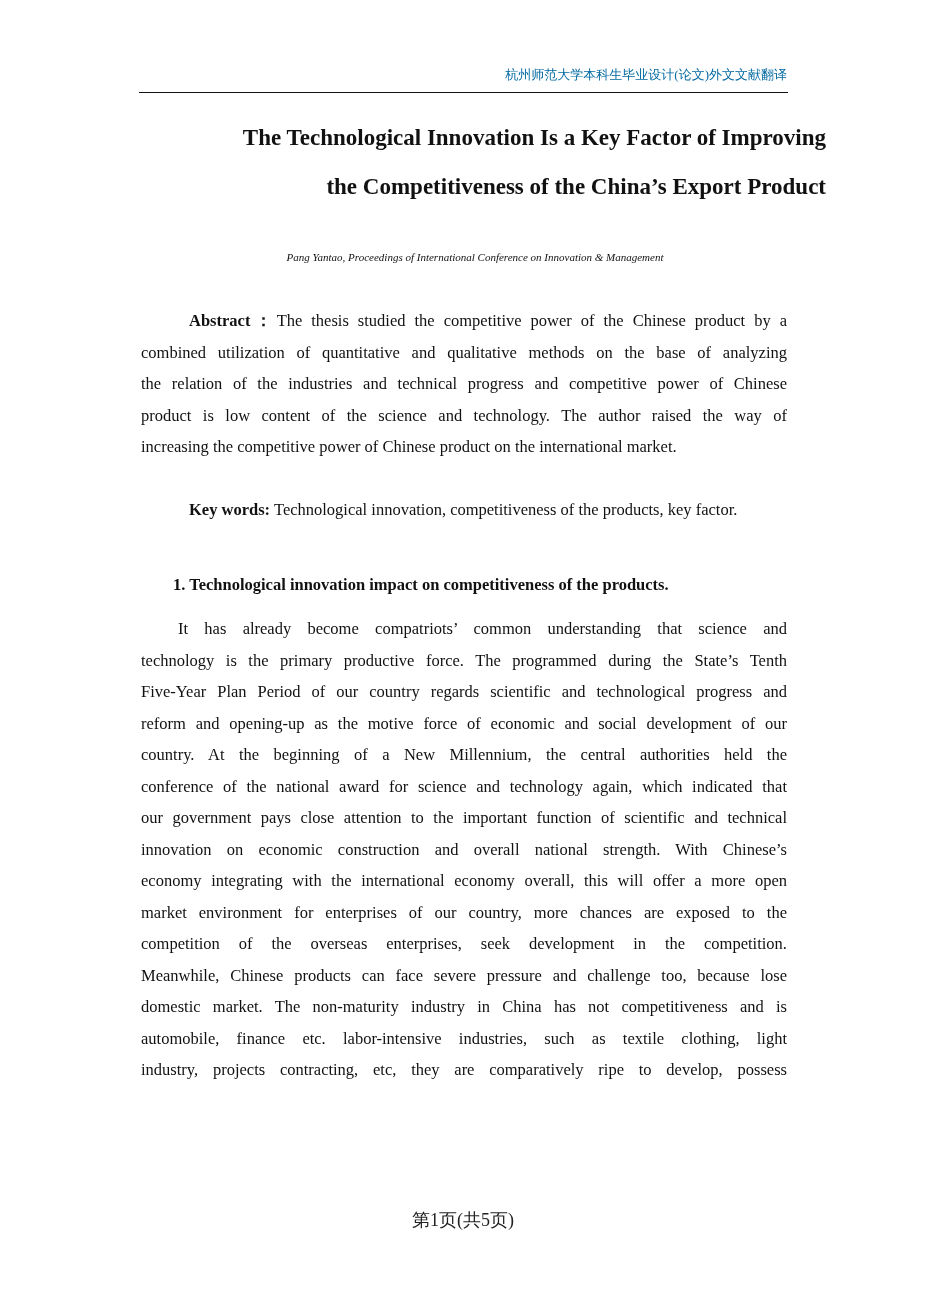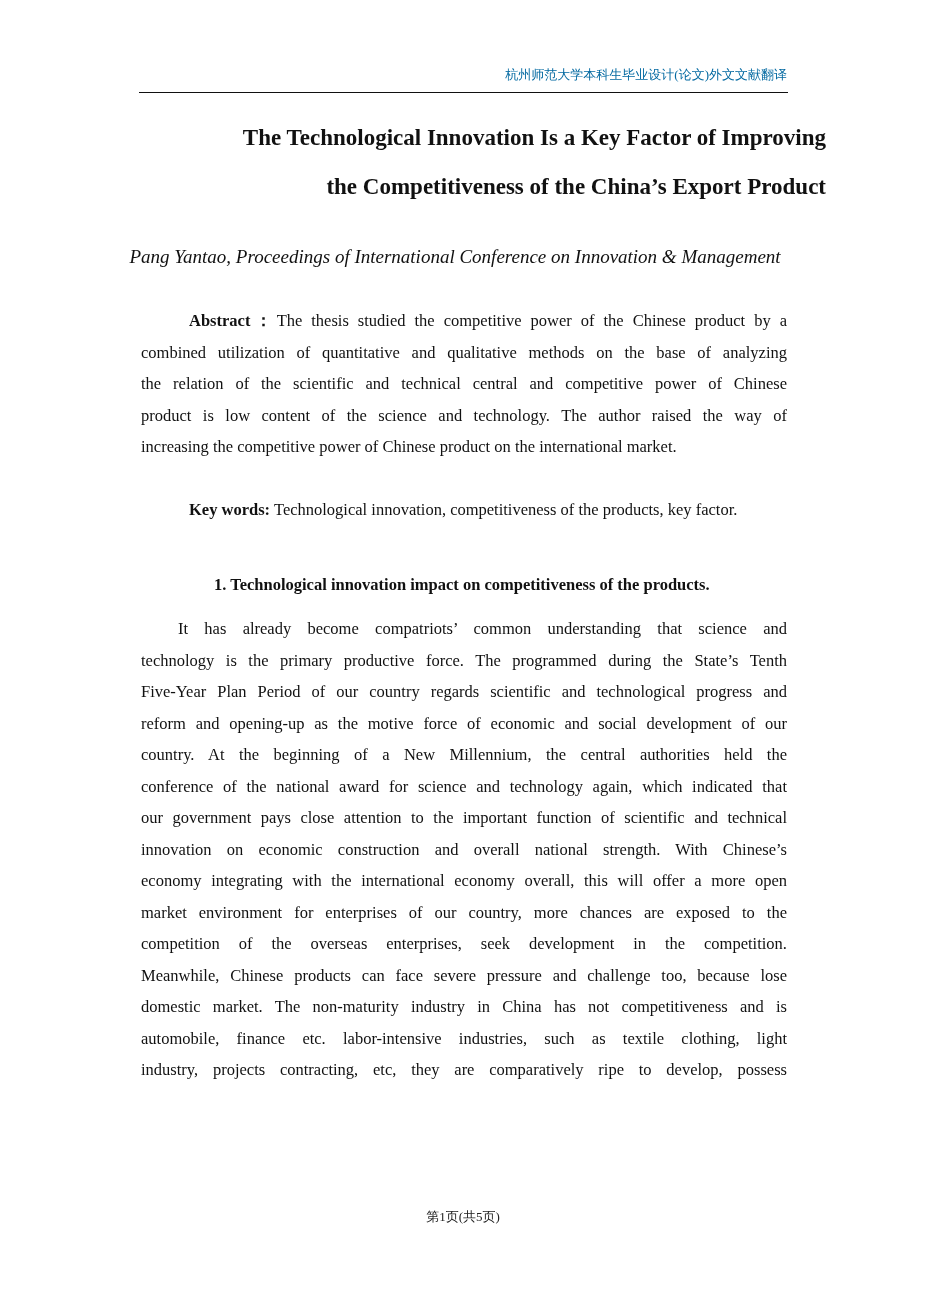--- a/index.html
+++ b/index.html
@@ -6,51 +6,51 @@
   body { width: 926px; height: 1309px; position: relative; overflow: hidden;
          font-family: "Liberation Serif", "DejaVu Serif", serif; color: #111; }
   .header { position: absolute; left: 139px; top: 66px; width: 648px; text-align: right;
             font-size: 13px; color: #0369a1; line-height: 18px; }
   .header-rule { position: absolute; left: 139px; top: 92px; width: 649px; height: 0;
                  border-top: 1.3px solid #111; }
   .title { position: absolute; left: 100px; width: 726px; text-align: right;
            font-weight: bold; font-size: 23px; line-height: 30px; }
   .title.l1 { top: 123px; }
   .title.l2 { top: 172px; }
-  .byline { position: absolute; left: 112px; top: 246px; width: 686px; text-align: center;
-            font-style: italic; font-size: 19px; line-height: 22px; }
+  .byline { position: absolute; left: 132px; top: 246px; width: 686px; text-align: center;
+            font-style: italic; font-size: 11px; line-height: 22px; }
   .block { position: absolute; left: 141px; width: 646px; font-size: 16.5px; }
   .line { display: block; height: 31.5px; line-height: 22px; text-align: justify;
           text-align-last: justify; white-space: nowrap; }
   .line.last { text-align-last: left; }
   .line.indent { padding-left: 37px; }
   .abstract { top: 310px; }
   .keywords { top: 499px; line-height: 22px; }
   .b { font-weight: bold; margin-left: 48px; }
   .section-heading { position: absolute; left: 173px; top: 574px; font-weight: bold;
-                     font-size: 16.5px; line-height: 22px; margin-left: 41px; }
+                     font-size: 16.5px; line-height: 22px; }
   .para { top: 618px; }
   .footer { position: absolute; left: 0; top: 1208px; width: 926px; text-align: center;
-            font-size: 13px; color: #222; }
+            font-size: 18px; color: #222; }
 </style>
 </head>
 <body>
 
 <div class="header">杭州师范大学本科生毕业设计(论文)外文文献翻译</div>
 <div class="header-rule"></div>
 
 <div class="title l1">The Technological Innovation Is a Key Factor of Improving</div>
 <div class="title l2">the Competitiveness of the China’s Export Product</div>
 
 <div class="byline">Pang Yantao, Proceedings of International Conference on Innovation &amp; Management</div>
 
 <div class="block abstract">
   <span class="line"><span class="b">Abstract：</span><span>The thesis studied the competitive power of the Chinese product by a</span></span>
   <span class="line">combined utilization of quantitative and qualitative methods on the base of analyzing</span>
-  <span class="line">the relation of the scientific and technical central and competitive power of Chinese</span>
+  <span class="line">the relation of the industries and technical progress and competitive power of Chinese</span>
   <span class="line">product is low content of the science and technology. The author raised the way of</span>
   <span class="line last">increasing the competitive power of Chinese product on the international market.</span>
 </div>
 
 <div class="block keywords">
   <span class="b">Key words:</span><span> Technological innovation, competitiveness of the products, key factor.</span>
 </div>
 
 <div class="section-heading">1. Technological innovation impact on competitiveness of the products.</div>
 

